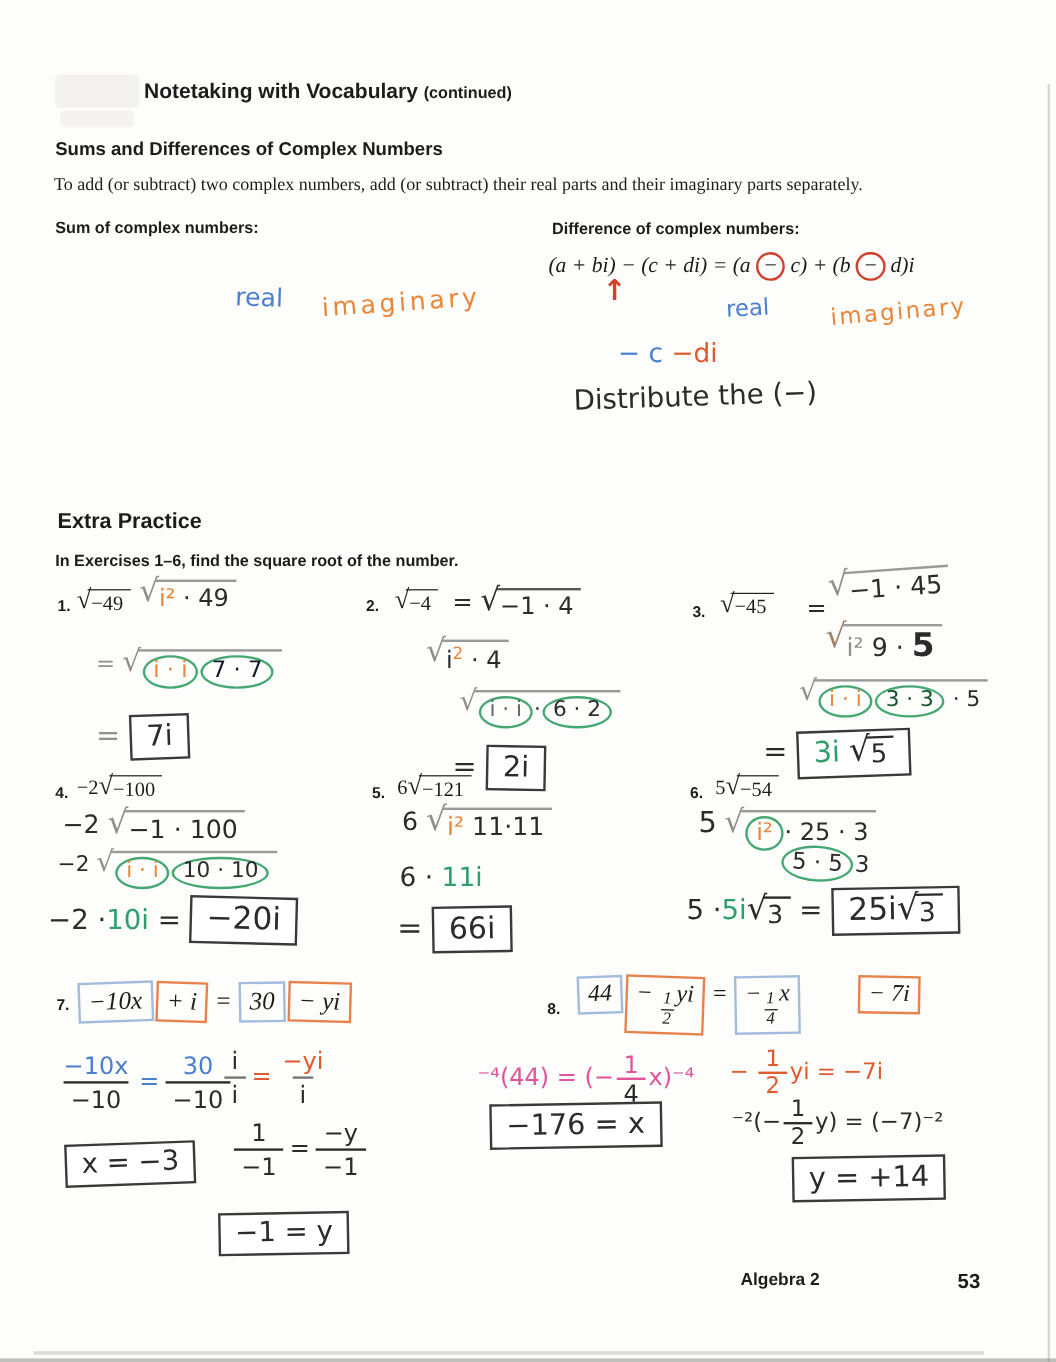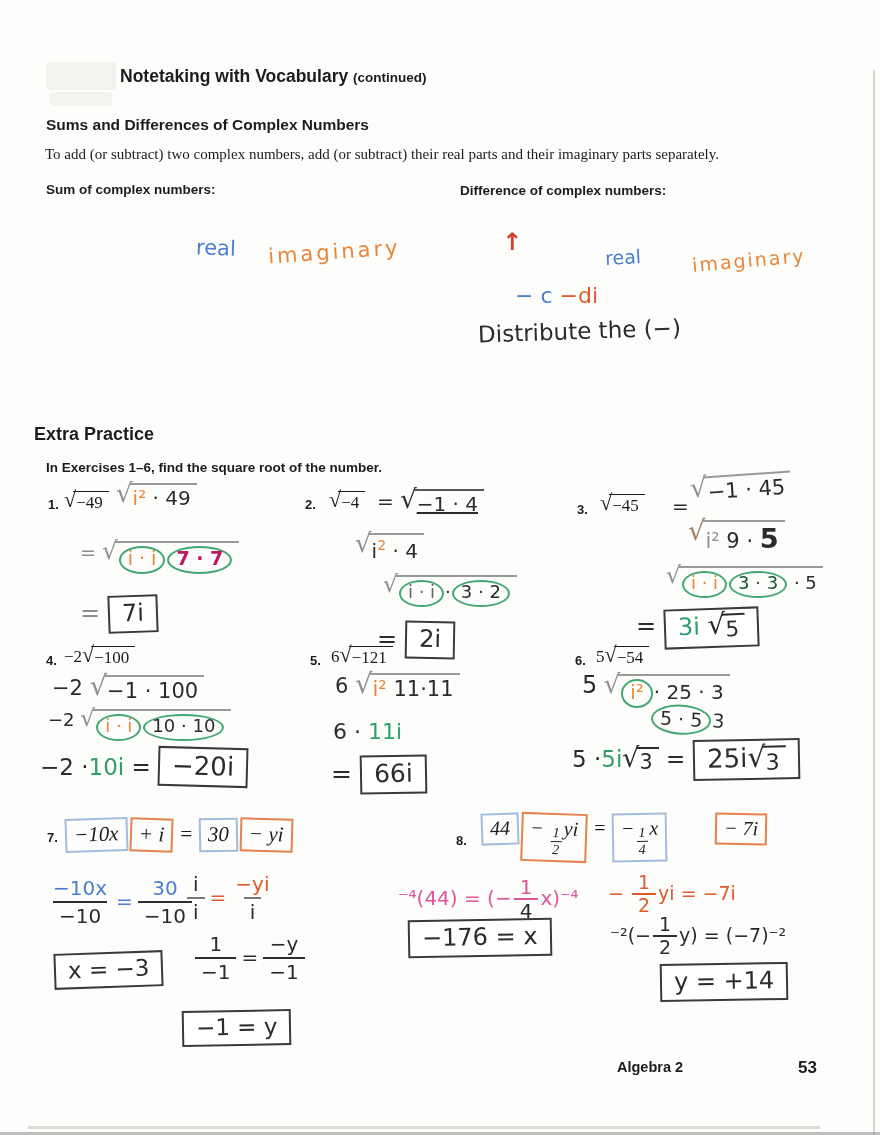--- a/index.html
+++ b/index.html
@@ -72,66 +72,73 @@
   </div>
 
   <div class="abs intro" style="left:45px;top:146px;width:810px;">To add (or subtract) two complex numbers, add (or subtract) their real parts and their imaginary parts separately.</div>
   <div class="abs h2" style="left:46px;top:116px;">Sums and Differences of Complex Numbers</div>
 
   <div class="abs sublabel" style="left:46px;top:182px;">Sum of complex numbers:</div>
   <div class="abs hw blue" style="left:196px;top:236px;font-size:21px;transform:rotate(2deg);">real</div>
   <div class="abs hw orange" style="left:268px;top:240px;font-size:21px;letter-spacing:3px;transform:rotate(-4deg);">imaginary</div>
 
   <div class="abs sublabel" style="left:460px;top:183px;">Difference of complex numbers:</div>
+  <div class="abs serif it" style="left:457px;top:210px;font-size:18px;">
+    <span>(a + bi) − (c + di) = (a</span>
+    <span class="rcirc"><span>−</span></span>
+    <span>c) + (b</span>
+    <span class="rcirc"><span>−</span></span>
+    <span>d)i</span>
+  </div>
   <div class="abs hw red b" style="left:502px;top:228px;font-size:24px;">↑</div>
   <div class="abs hw blue" style="left:605px;top:246px;font-size:19px;transform:rotate(-3deg);">real</div>
   <div class="abs hw orange" style="left:692px;top:249px;font-size:19px;letter-spacing:2px;transform:rotate(-5deg);">imaginary</div>
   <div class="abs hw" style="left:515px;top:283px;font-size:22px;">
     <span class="blue">− c</span>
     <span class="odark">−di</span>
   </div>
   <div class="abs hw" style="left:478px;top:318px;font-size:23px;transform:rotate(-2deg);">Distribute the (−)</div>
 
-  <div class="abs h1" style="left:34px;top:424px;">Extra Practice</div>
+  <div class="abs h1" style="left:48px;top:424px;">Extra Practice</div>
   <div class="abs instr" style="left:46px;top:460px;">In Exercises 1–6, find the square root of the number.</div>
 
   <div class="abs" style="left:40px;top:483px;width:255px;height:160px;">
     <span class="abs exnum" style="left:8px;top:14px;">1.</span>
     <span class="abs pmath rad pr" style="left:24px;top:8px;">
         <span class="rsym">√</span>
         <span class="rc">−49</span>
       </span>
     <span class="abs hw rad" style="left:76px;top:0;font-size:20px;">
         <span class="rsym gray">√</span>
         <span class="rc"><span class="orange">i²</span> <span>· 49</span></span>
       </span>
     <span class="abs hw" style="left:40px;top:58px;font-size:19px;"><span class="gray">=</span> <span class="rad">
           <span class="rsym gray">√</span>
-          <span class="rc"><span class="gcirc orange">i · i</span><span class="gcirc" style="color:#be185d;font-weight:bold;">7 · 7</span></span>
+          <span class="rc"><span class="gcirc orange">i · i</span><span class="gcirc" style="color:#0f172a;">7 · 7</span></span>
         </span></span>
     <span class="abs hw" style="left:40px;top:112px;font-size:24px;"><span class="gray">=</span> <span class="ansbox" style="transform:rotate(-2deg);">7i</span></span>
   </div>
 
   <div class="abs" style="left:303px;top:483px;width:230px;height:165px;">
     <span class="abs exnum" style="left:2px;top:14px;">2.</span>
     <span class="abs pmath rad pr" style="left:26px;top:8px;">
         <span class="rsym">√</span>
         <span class="rc">−4</span>
       </span>
     <span class="abs hw" style="left:74px;top:6px;font-size:20px;"><span>=</span> <span class="rad">
           <span class="rsym">√</span>
-          <span class="rc" style="border-top-color:#555;text-decoration:underline;">−1 · 4</span>
+          <span class="rc" style="border-top-color:#555;">−1 · 4</span>
         </span></span>
     <span class="abs hw rad" style="left:52px;top:50px;font-size:20px;">
         <span class="rsym gray">√</span>
         <span class="rc"><span>i</span><sup class="orange" style="font-size:.7em;">2</sup> <span>· 4</span></span>
       </span>
     <span class="abs hw rad" style="left:80px;top:92px;font-size:18px;">
         <span class="rsym gray">√</span>
-        <span class="rc"><span class="gcirc" style="color:#666;">i · i</span><span>·</span><span class="gcirc" style="color:#2b2b2b;">3 · 2</span></span>
+        <span class="rc"><span class="gcirc" style="color:#666;">i · i</span><span>·</span><span class="gcirc" style="color:#2b2b2b;">6 · 2</span></span>
       </span>
     <span class="abs hw" style="left:74px;top:138px;font-size:24px;"><span>=</span> <span class="ansbox" style="transform:rotate(1deg);">2i</span></span>
   </div>
 
   <div class="abs" style="left:572px;top:470px;width:280px;height:175px;">
     <span class="abs exnum" style="left:5px;top:32px;">3.</span>
     <span class="abs pmath rad pr" style="left:28px;top:24px;">
         <span class="rsym">√</span>
         <span class="rc">−45</span>
       </span>

